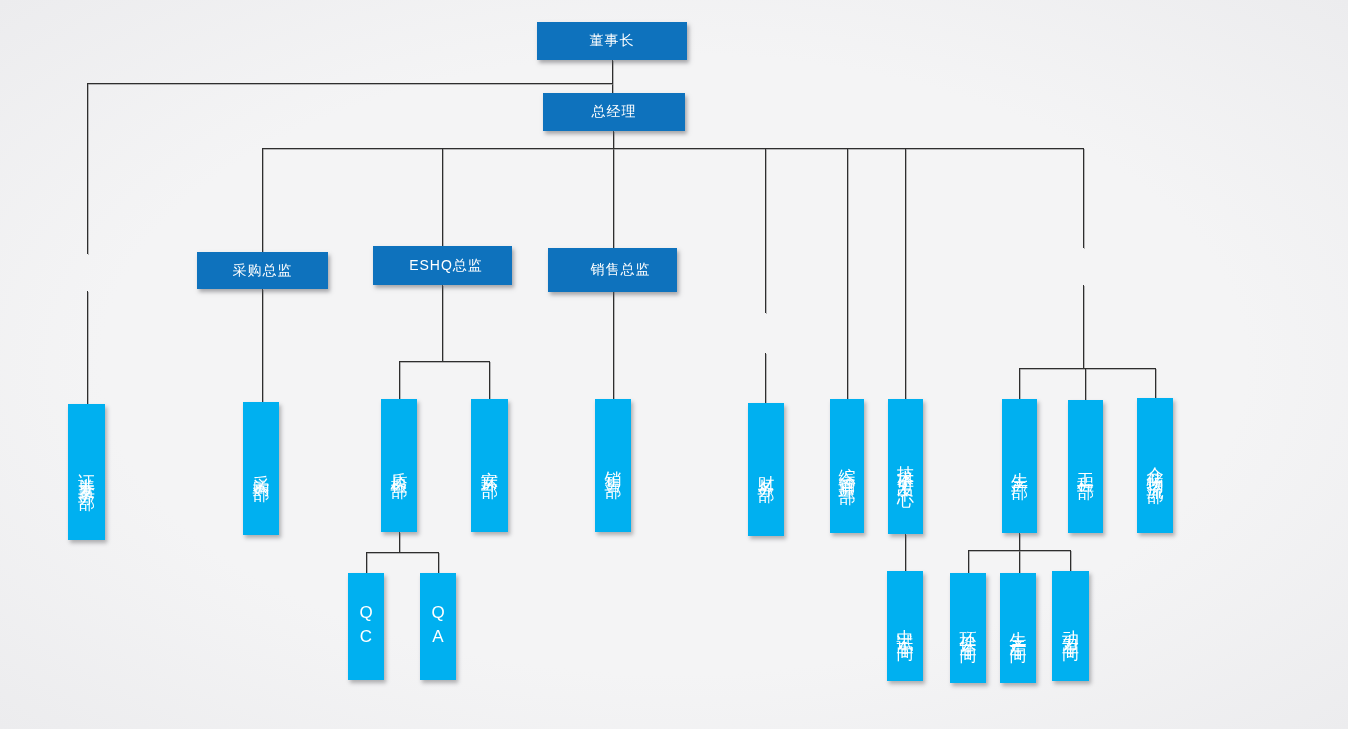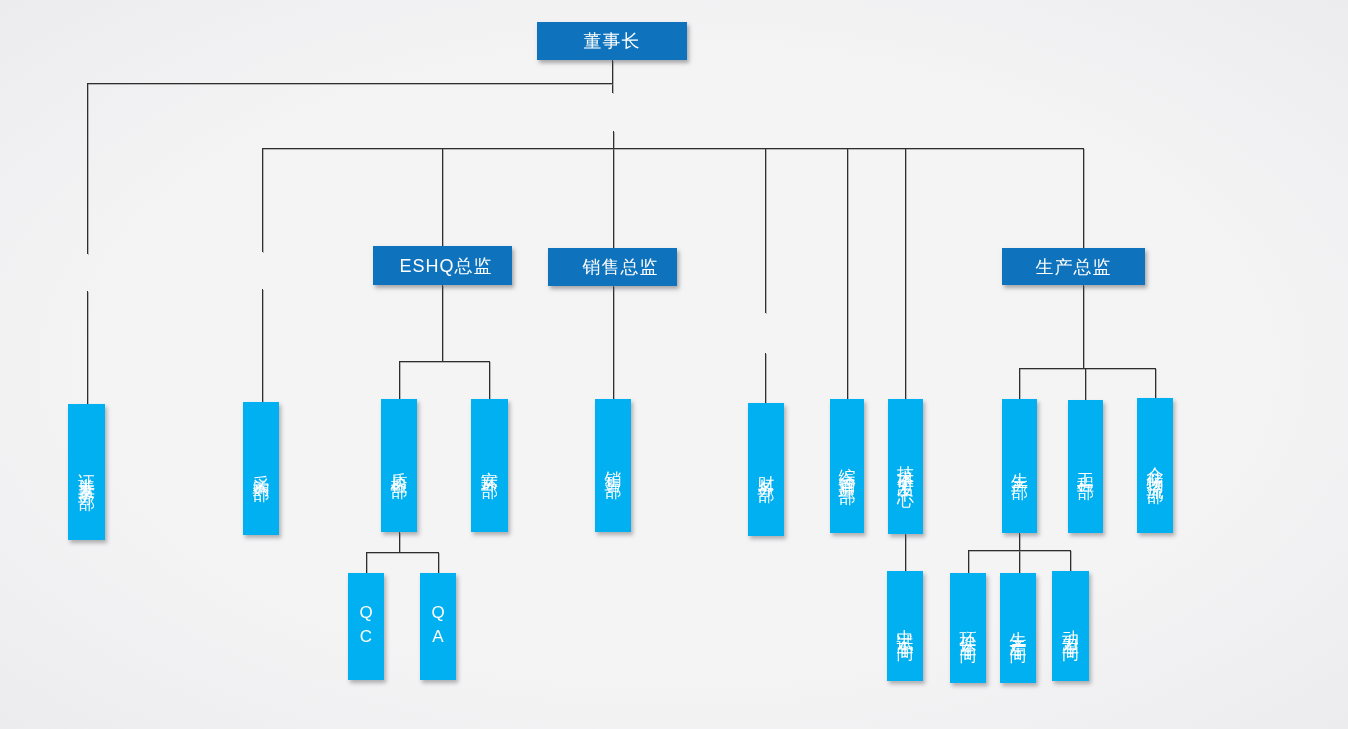--- a/index.html
+++ b/index.html
@@ -15,21 +15,21 @@
   }
   .node{
     position:absolute;
     display:flex;align-items:center;justify-content:center;
     color:var(--boxtext,#fff);
     box-sizing:border-box;
     cursor:default;
   }
   .node.horizontal{
     background:var(--primary,#0e72bd);
-    font-size:18px;
+    font-size:14px;
     letter-spacing:1px;
     box-shadow:2px 3px 4px rgba(90,90,95,.5);
   }
   .node.vertical{
     background:var(--secondary,#00b0f0);
     font-size:17px;
     box-shadow:2px 3px 4px rgba(90,90,95,.45);
   }
   .node.vertical .lbl{
     writing-mode:vertical-rl;
@@ -77,28 +77,31 @@
     <div class="line" style="left: 366px; top: 552px; width: 1px; height: 21px;"></div>
     <div class="line" style="left: 438px; top: 552px; width: 1px; height: 21px;"></div>
     <div class="line" style="left: 905px; top: 534px; width: 1px; height: 37px;"></div>
     <div class="line" style="left: 1019px; top: 533px; width: 1px; height: 40px;"></div>
     <div class="line" style="left: 968px; top: 550px; width: 102px; height: 1px;"></div>
     <div class="line" style="left: 968px; top: 550px; width: 1px; height: 23px;"></div>
     <div class="line" style="left: 1070px; top: 550px; width: 1px; height: 21px;"></div>
     <div class="node horizontal" style="left: 537px; top: 22px; width: 150px; height: 38px;">
       <span class="lbl">董事长</span>
     </div>
+    <div class="node horizontal" style="left: 543px; top: 93px; width: 142px; height: 38px;">
+      <span class="lbl">总经理</span>
+    </div>
+    <div class="node horizontal" style="left: 197px; top: 252px; width: 131px; height: 37px;">
+      <span class="lbl">采购总监</span>
+    </div>
     <div class="node horizontal" style="left: 373px; top: 246px; width: 139px; height: 39px; padding-left: 7px;">
       <span class="lbl">ESHQ总监</span>
     </div>
-    <div class="node horizontal" style="left: 548px; top: 248px; width: 129px; height: 38px; padding-left: 16px;">
+    <div class="node horizontal" style="left: 548px; top: 248px; width: 129px; height: 44px; padding-left: 16px;">
       <span class="lbl">销售总监</span>
-    </div>
-    <div class="node horizontal" style="left: 1002px; top: 248px; width: 143px; height: 37px;">
-      <span class="lbl">生产总监</span>
     </div>
     <div class="node vertical" style="left: 68px; top: 404px; width: 37px; height: 136px;">
       <span class="lbl">证券事务部</span>
     </div>
     <div class="node vertical" style="left: 243px; top: 402px; width: 36px; height: 133px;">
       <span class="lbl">采购部</span>
     </div>
     <div class="node vertical" style="left: 381px; top: 399px; width: 36px; height: 133px;">
       <span class="lbl">质检部</span>
     </div>

